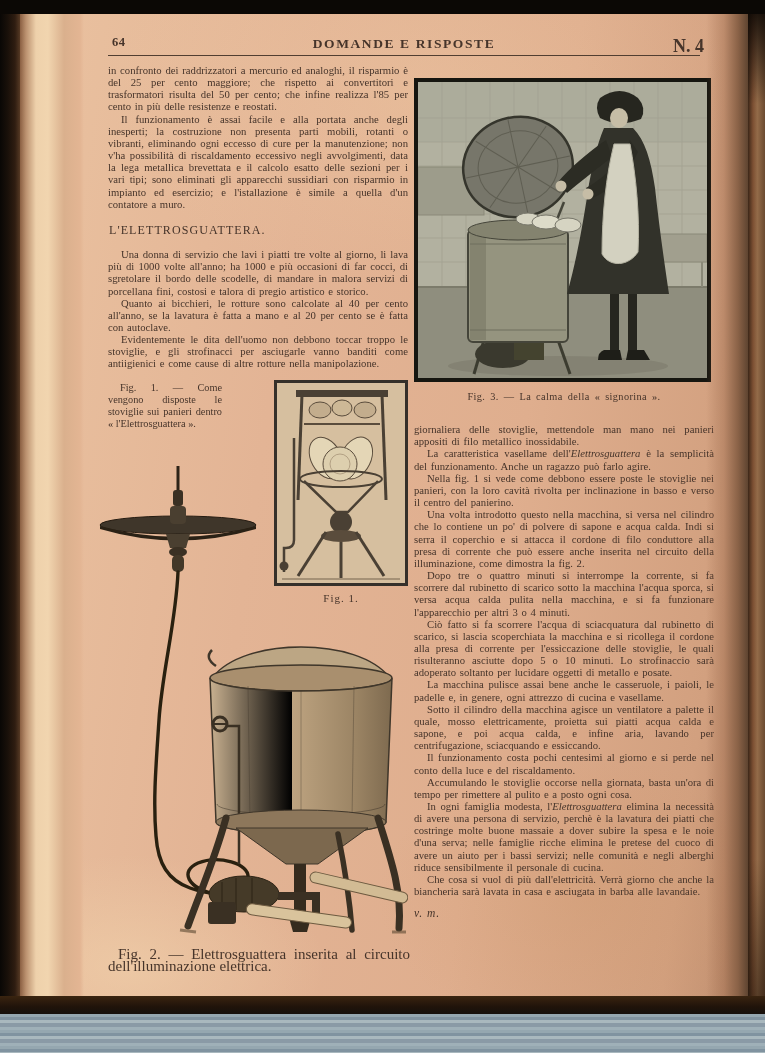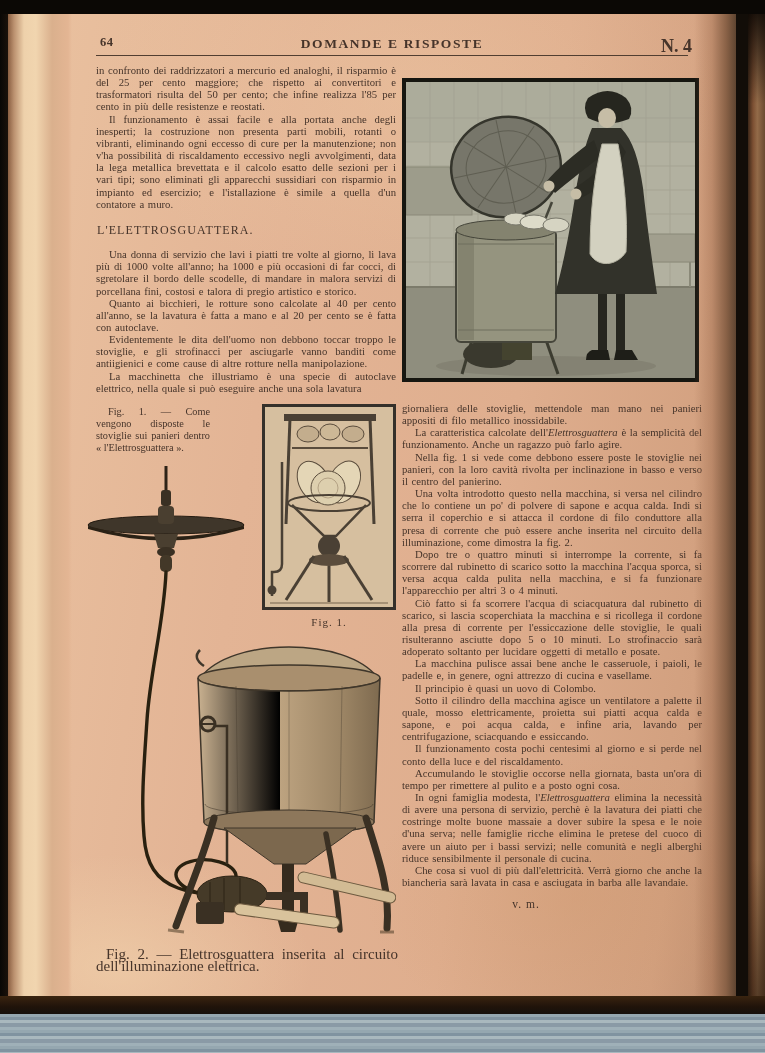--- a/index.html
+++ b/index.html
@@ -13,21 +13,21 @@
   .right-pages{position:absolute;right:0;top:14px;width:17px;height:982px;
          background:linear-gradient(90deg,#3c2718,#7d5033 30%,#936b49 55%,#6b4a30 100%);}
   .right-pages:before{content:"";position:absolute;inset:0;
          background:linear-gradient(180deg,rgba(10,6,3,.85),rgba(10,6,3,0) 90px,rgba(10,6,3,0) 86%,rgba(30,18,8,.5));}
   .bottom-dark{position:absolute;left:0;top:996px;width:765px;height:18px;
          background:linear-gradient(180deg,#3a2410,#20130a 60%,#16100c);}
   .scanner-bed{position:absolute;left:0;top:1014px;width:765px;height:39px;
          background:repeating-linear-gradient(180deg,#95a7b0 0 3px,#8093a0 3px 6px,#a9b8be 6px 9px,#8a9aa6 9px 13px,#9fb0b8 13px 16px);}
 
   
-  .page{position:absolute;left:8px;top:14px;width:728px;height:982px;
+  .page{position:absolute;left:20px;top:14px;width:728px;height:982px;
         background:
           radial-gradient(ellipse 300px 200px at 78% 90%, rgba(205,150,105,.30), transparent 70%),
           radial-gradient(ellipse 280px 160px at 15% 97%, rgba(243,214,175,.55), transparent 70%),
           radial-gradient(ellipse 420px 260px at 55% 8%, rgba(240,204,165,.35), transparent 75%),
           linear-gradient(98deg,#eac2a0 0%,#e3b495 35%,#dfae8e 65%,#d2a07f 90%,#bd8c6d 100%);
         color:#46342a;}
   .page:before{content:"";position:absolute;left:0;top:0;bottom:0;width:64px;pointer-events:none;
         background:linear-gradient(90deg,#8a5f42 0,#bb916f 6px,#eed1ab 16px,#f1d5af 28px,#dab08d 44px,#e3b593 60px,rgba(0,0,0,0) 64px);}
   .page:after{content:"";position:absolute;right:0;top:0;bottom:0;width:42px;pointer-events:none;
         background:linear-gradient(270deg,#5e4430 0,#8a6247 10px,rgba(150,100,70,.40) 24px,rgba(0,0,0,0) 42px);}
@@ -57,21 +57,21 @@
   .fig1-label{margin-top:6px;font-size:11px;letter-spacing:1px;}
 
   
   .fig2-svg{position:absolute;left:-12px;top:398px;}
   .fig2-caption{position:absolute;left:0;top:884px;width:302px;font-size:15px;line-height:12px;text-align:justify;text-indent:10px;}
 
   
   .photo-frame{width:289px;height:296px;border:4px solid #161610;background:#b2b1a0;overflow:hidden;}
   .fig3-caption{margin-top:9px;text-align:center;font-size:10.3px;letter-spacing:.4px;word-spacing:2px;}
   .col-right .text-start{margin-top:20px;}
-  .signature{margin-top:10px;padding-right:52px;text-align:center;font-size:11.5px;letter-spacing:1px;}
+  .signature{margin-top:10px;padding-right:52px;text-align:left;font-style:italic;font-size:11.5px;letter-spacing:1px;}
 </style>
 </head>
 <body>
 
 <div class="stage">
   <div class="top-band"></div>
   <div class="spine"></div>
   <div class="right-pages"></div>
   <div class="bottom-dark"></div>
   <div class="scanner-bed"></div>
@@ -86,21 +86,20 @@
     <div class="col col-left">
       <div>
           <p class="para noindent">in confronto dei raddrizzatori a mercurio ed analoghi, il risparmio è del 25 per cento maggiore; che rispetto ai convertitori e trasformatori risulta del 50 per cento; che infine realizza l'85 per cento in più delle resistenze e reostati.</p>
           <p class="para">Il funzionamento è assai facile e alla portata anche degli inesperti; la costruzione non presenta parti mobili, rotanti o vibranti, eliminando ogni eccesso di cure per la manutenzione; non v'ha possibilità di riscaldamento eccessivo negli avvolgimenti, data la lega metallica brevettata e il calcolo esatto delle sezioni per i vari tipi; sono eliminati gli apparecchi sussidiari con risparmio in impianto ed esercizio; e l'istallazione è simile a quella d'un contatore a muro.</p>
         </div>
       <h2 class="section-heading">L'ELETTROSGUATTERA.</h2>
       <div>
           <p class="para">Una donna di servizio che lavi i piatti tre volte al giorno, li lava più di 1000 volte all'anno; ha 1000 e più occasioni di far cocci, di sgretolare il bordo delle scodelle, di mandare in malora servizi di porcellana fini, costosi e talora di pregio artistico e storico.</p>
           <p class="para">Quanto ai bicchieri, le rotture sono calcolate al 40 per cento all'anno, se la lavatura è fatta a mano e al 20 per cento se è fatta con autoclave.</p>
           <p class="para">Evidentemente le dita dell'uomo non debbono toccar troppo le stoviglie, e gli strofinacci per asciugarle vanno banditi come antiigienici e come cause di altre rotture nella manipolazione.</p>
-          <p class="para">La macchinetta che illustriamo è una specie di autoclave elettrico, nella quale si può eseguire anche una sola lavatura</p>
         </div>
 
       <div class="fig1-row">
         <div class="fig1-caption">Fig. 1. — Come vengono disposte le stoviglie sui panieri dentro « l'Elettrosguattera ».</div>
         <div class="fig1-imgwrap">
           <svg class="fig1-frame" width="134" height="206" viewBox="0 0 134 206">
             <rect x="1.5" y="1.5" width="131" height="203" fill="#d6bf9f" stroke="#35302a" stroke-width="3"></rect>
             <rect x="22" y="10" width="92" height="7" fill="#4a4034"></rect>
             <line x1="28" y1="14" x2="24" y2="120" stroke="#4a4034" stroke-width="3"></line>
             <line x1="108" y1="14" x2="112" y2="120" stroke="#4a4034" stroke-width="3"></line>
@@ -250,29 +249,29 @@
           <path d="M212,58 C204,76 190,94 168,106 l7,10 C196,106 212,88 220,70 Z" fill="#2c2c24"></path>
           <circle cx="143" cy="104" r="5.5" fill="#c6bda6"></circle>
           <circle cx="170" cy="112" r="5.5" fill="#c6bda6"></circle>
           <path d="M196,62 L212,62 C218,94 222,134 220,170 C211,184 192,186 184,172 C184,132 188,94 196,62 Z" fill="#d3d1c0" stroke="#b5b3a2"></path>
           <rect x="192" y="212" width="9" height="56" fill="#26261f"></rect>
           <rect x="210" y="212" width="9" height="56" fill="#26261f"></rect>
           <path d="M186,268 l16,0 l2,10 l-24,0 q0,-8 6,-10 z" fill="#1e1e18"></path>
           <path d="M210,268 l16,0 l6,10 l-24,0 z" fill="#1e1e18"></path>
         </svg>
       </div>
+      <div class="fig3-caption">Fig. 3. — La calma della « signorina ».</div>
       <div class="text-start">
           <p class="para noindent">giornaliera delle stoviglie, mettendole man mano nei panieri appositi di filo metallico inossidabile.</p>
-          <p class="para"><span>La caratteristica calcolate dell'</span><i>Elettrosguattera</i><span> è la semplicità del funzionamento. Anche un ragazzo può farlo agire.</span></p>
+          <p class="para"><span>La caratteristica vasellame dell'</span><i>Elettrosguattera</i><span> è la semplicità del funzionamento. Anche un ragazzo può farlo agire.</span></p>
           <p class="para">Nella fig. 1 si vede come debbono essere poste le stoviglie nei panieri, con la loro cavità rivolta per inclinazione in basso e verso il centro del panierino.</p>
           <p class="para">Una volta introdotto questo nella macchina, si versa nel cilindro che lo contiene un po' di polvere di sapone e acqua calda. Indi si serra il coperchio e si attacca il cordone di filo conduttore alla presa di corrente che può essere anche inserita nel circuito della illuminazione, come dimostra la fig. 2.</p>
           <p class="para">Dopo tre o quattro minuti si interrompe la corrente, si fa scorrere dal rubinetto di scarico sotto la macchina l'acqua sporca, si versa acqua calda pulita nella macchina, e si fa funzionare l'apparecchio per altri 3 o 4 minuti.</p>
           <p class="para">Ciò fatto si fa scorrere l'acqua di sciacquatura dal rubinetto di scarico, si lascia scoperchiata la macchina e si ricollega il cordone alla presa di corrente per l'essiccazione delle stoviglie, le quali risulteranno asciutte dopo 5 o 10 minuti. Lo strofinaccio sarà adoperato soltanto per lucidare oggetti di metallo e posate.</p>
           <p class="para">La macchina pulisce assai bene anche le casseruole, i paioli, le padelle e, in genere, ogni attrezzo di cucina e vasellame.</p>
-          <p class="para">Il principio è quasi un uovo di Colombo.</p>
           <p class="para">Sotto il cilindro della macchina agisce un ventilatore a palette il quale, mosso elettricamente, proietta sui piatti acqua calda e sapone, e poi acqua calda, e infine aria, lavando per centrifugazione, sciacquando e essiccando.</p>
           <p class="para">Il funzionamento costa pochi centesimi al giorno e si perde nel conto della luce e del riscaldamento.</p>
           <p class="para">Accumulando le stoviglie occorse nella giornata, basta un'ora di tempo per rimettere al pulito e a posto ogni cosa.</p>
           <p class="para"><span>In ogni famiglia modesta, l'</span><i>Elettrosguattera</i><span> elimina la necessità di avere una persona di servizio, perchè è la lavatura dei piatti che costringe molte buone massaie a dover subire la spesa e le noie d'una serva; nelle famiglie ricche elimina le pretese del cuoco di avere un aiuto per i bassi servizi; nelle comunità e negli alberghi riduce sensibilmente il personale di cucina.</span></p>
           <p class="para">Che cosa si vuol di più dall'elettricità. Verrà giorno che anche la biancheria sarà lavata in casa e asciugata in barba alle lavandaie.</p>
         </div>
       <div class="signature">v. m.</div>
     </div>
 
   </div>

